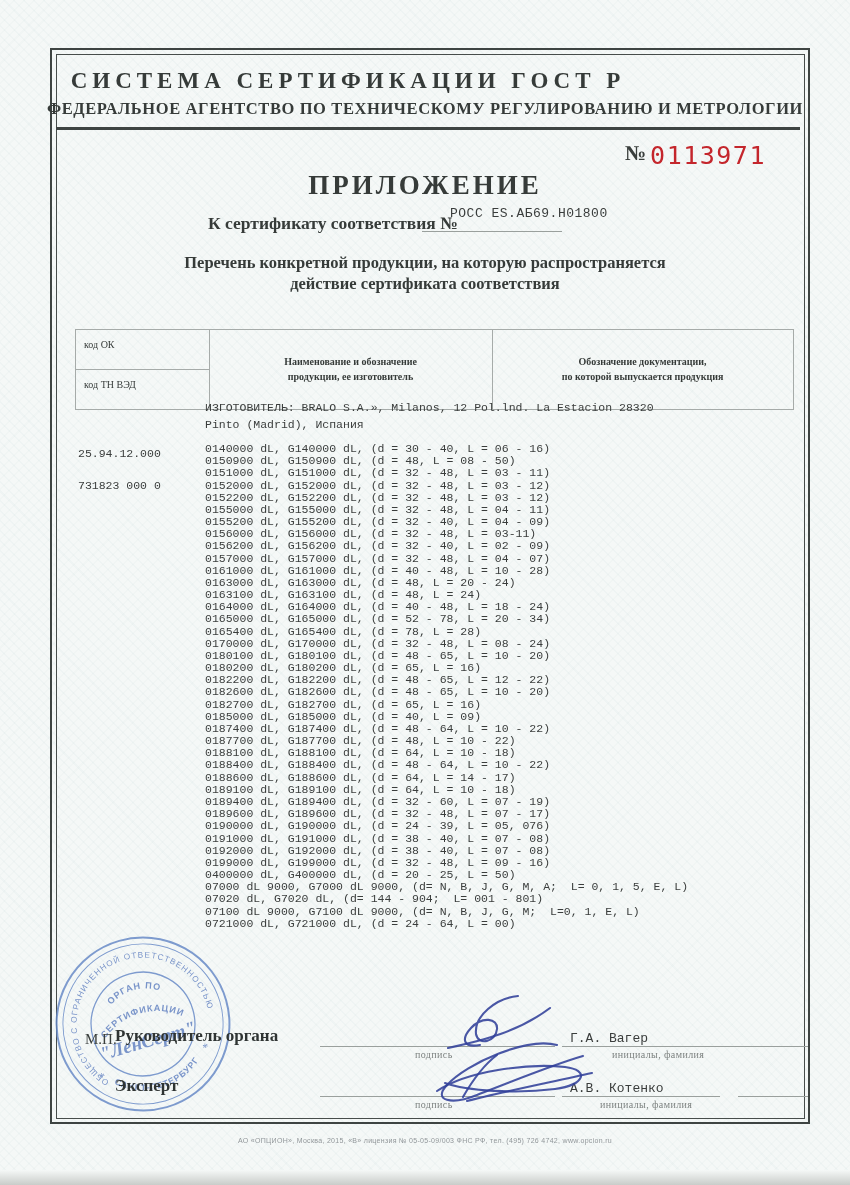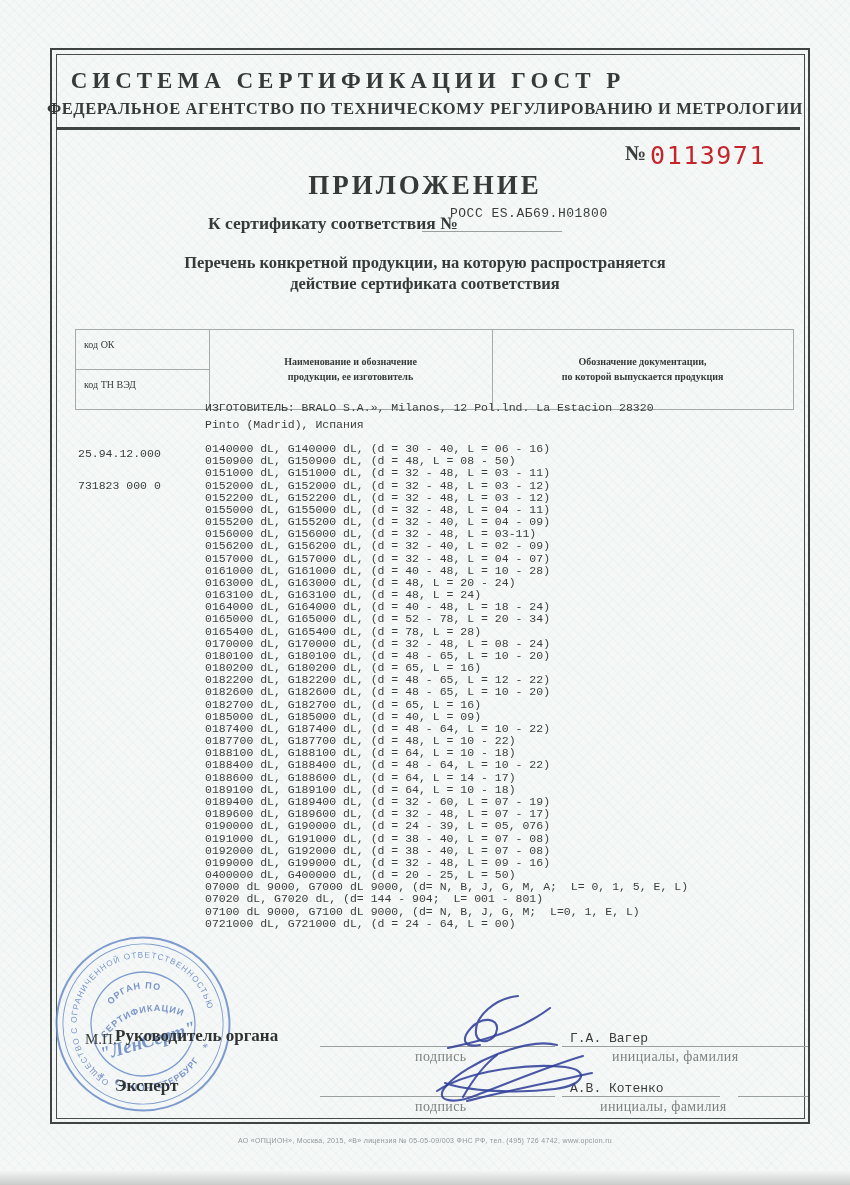--- a/index.html
+++ b/index.html
@@ -38,21 +38,21 @@
   
   .mono{font-family:"Liberation Mono","DejaVu Sans Mono",monospace;color:#3a3d3c;}
   .manu{left:205px;top:400px;font-size:11.5px;line-height:16.5px;white-space:pre;}
   .code-ok{left:78px;top:447px;font-size:11.5px;}
   .code-tn{left:78px;top:479px;font-size:11.5px;}
   .plist{left:205px;top:443px;}
   .pl{height:12.18px;font-family:"Liberation Mono","DejaVu Sans Mono",monospace;font-size:11.5px;line-height:12.18px;white-space:pre;color:#3a3d3c;}
   
   .sig-label{font-size:17px;font-weight:bold;color:#2f3433;}
   .rule{height:1px;background:#9aa09d;}
-  .cap{font-size:14px;color:#7d8280;letter-spacing:.4px;}
+  .cap{font-size:10px;color:#7d8280;letter-spacing:.4px;}
   .sig-name{font-family:"Liberation Mono","DejaVu Sans Mono",monospace;font-size:13px;color:#3a3d3c;}
   .mp{left:85px;top:1031px;font-size:15px;color:#3a3f3d;}
   
   .stamp{left:52px;top:933px;width:182px;height:182px;transform:rotate(-16deg);opacity:.82;}
   .stamp text{fill:#5f7fc0;}
   .st-ring{fill:none;stroke:#6487c6;}
   .st-arc{font-family:"Liberation Sans","DejaVu Sans",sans-serif;font-size:9px;letter-spacing:1.2px;}
   .st-arc2{font-family:"Liberation Sans","DejaVu Sans",sans-serif;font-size:9.5px;font-weight:bold;letter-spacing:1px;}
   .st-org{font-family:"Liberation Sans","DejaVu Sans",sans-serif;font-size:10px;font-weight:bold;letter-spacing:1px;}
   .st-name{font-family:"Liberation Serif","DejaVu Serif",serif;font-size:21px;font-weight:bold;font-style:italic;}

